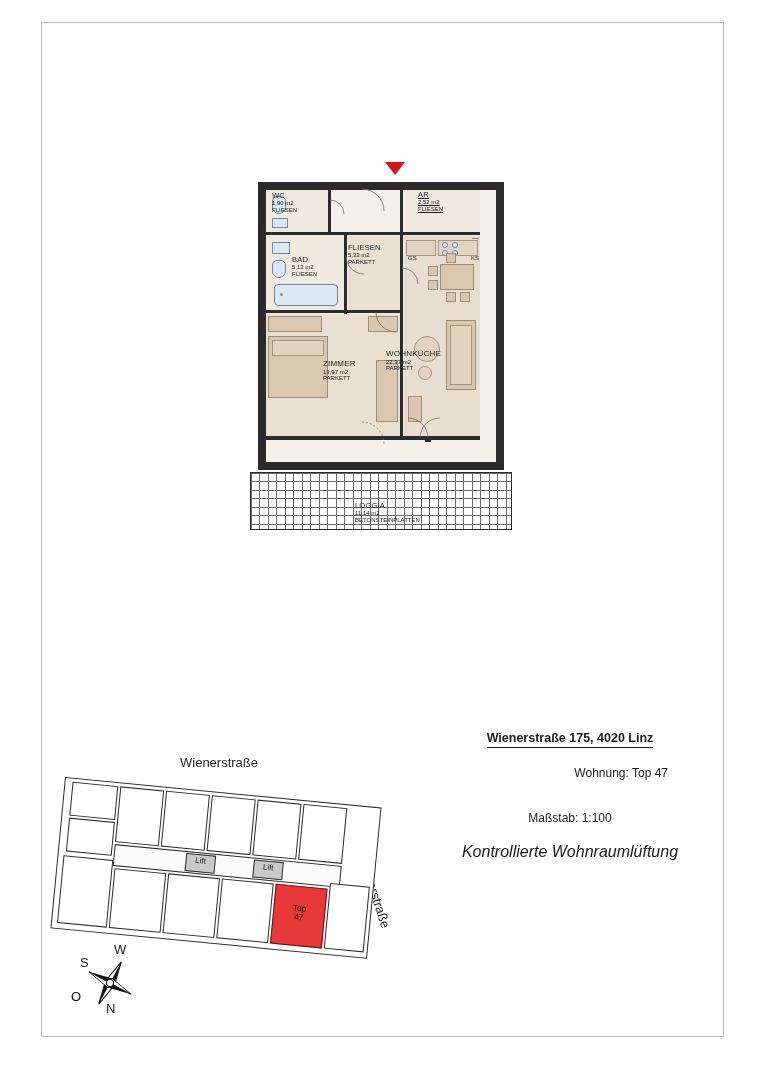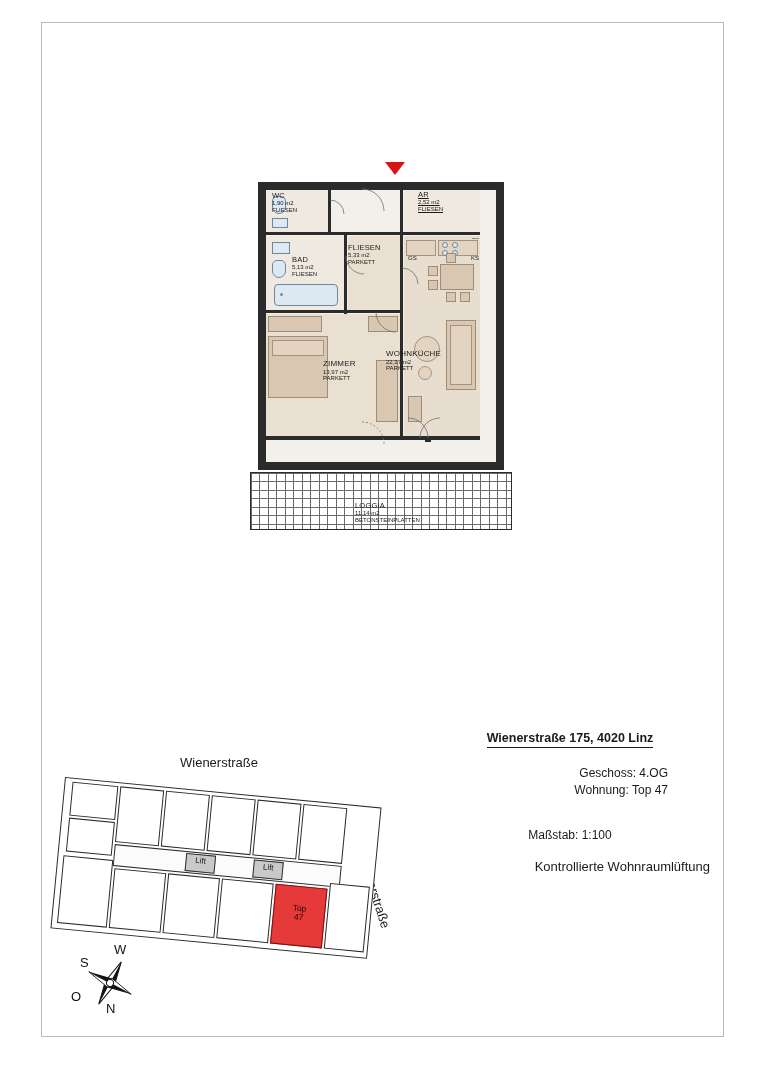--- a/index.html
+++ b/index.html
@@ -208,21 +208,21 @@
   }
   #info .line.ul {
     display: block;
   }
   #info .line.ul span.u {
     border-bottom: 1px solid #1a1a1a;
     padding-bottom: 1px;
   }
   #info .gap { height: 14px; }
   #info .center { text-align: center; font-size: 12px; padding-right: 0; }
-  #info .note { font-size: 13px; line-height: 1.35; margin-top: 16px; text-align: right; }
+  #info .note { font-size: 16px; line-height: 1.35; margin-top: 16px; text-align: center; font-style: italic; }
 </style>
 </head>
 <body>
 
 <div id="page">
   <div class="sheet-border"></div>
 
   <div id="plan">
 
     <div class="arrow-down"></div>
@@ -393,21 +393,20 @@
       </svg>
       <div class="cmp-letter" style="left:44px; top:-3px;">W</div>
       <div class="cmp-letter" style="left:10px; top:10px;">S</div>
       <div class="cmp-letter" style="left:1px; top:44px;">O</div>
       <div class="cmp-letter" style="left:36px; top:56px;">N</div>
     </div>
   </div>
 
   <div id="info">
     <div class="addr">Wienerstraße 175, 4020 Linz</div>
-    <div class="line">Geschoss: 4.OG</div>
     <div class="line">Wohnung: Top 47</div>
     <div class="gap"></div>
     <div class="gap"></div>
     <div class="line center">Maßstab: 1:100</div>
     <div class="note">
       <div>Kontrollierte Wohnraumlüftung</div>
     </div>
   </div>
 </div>
 

